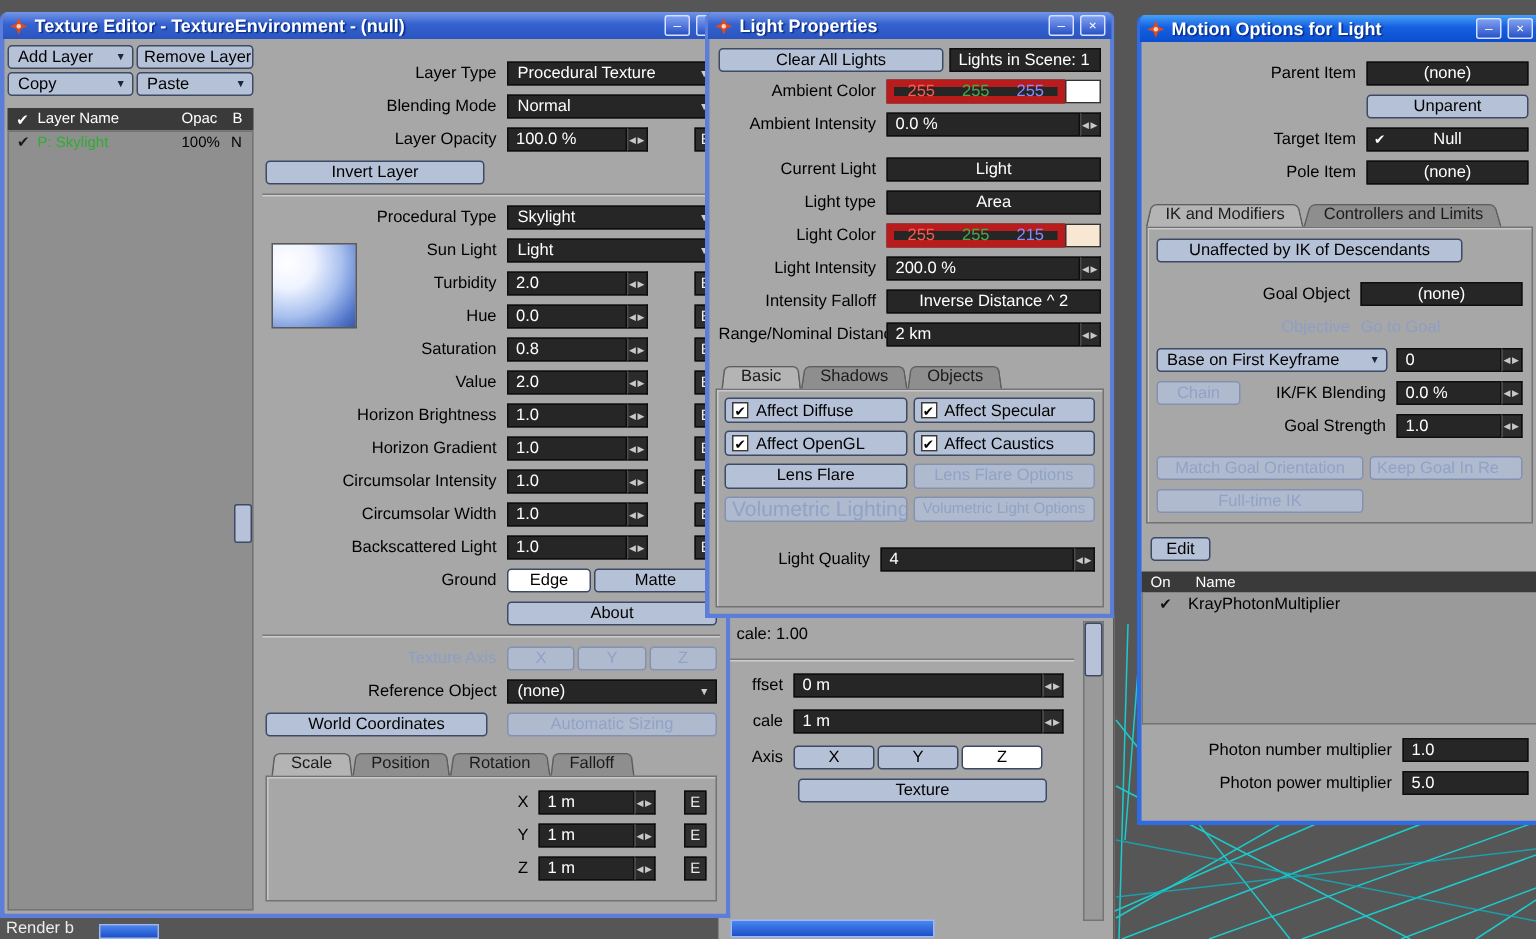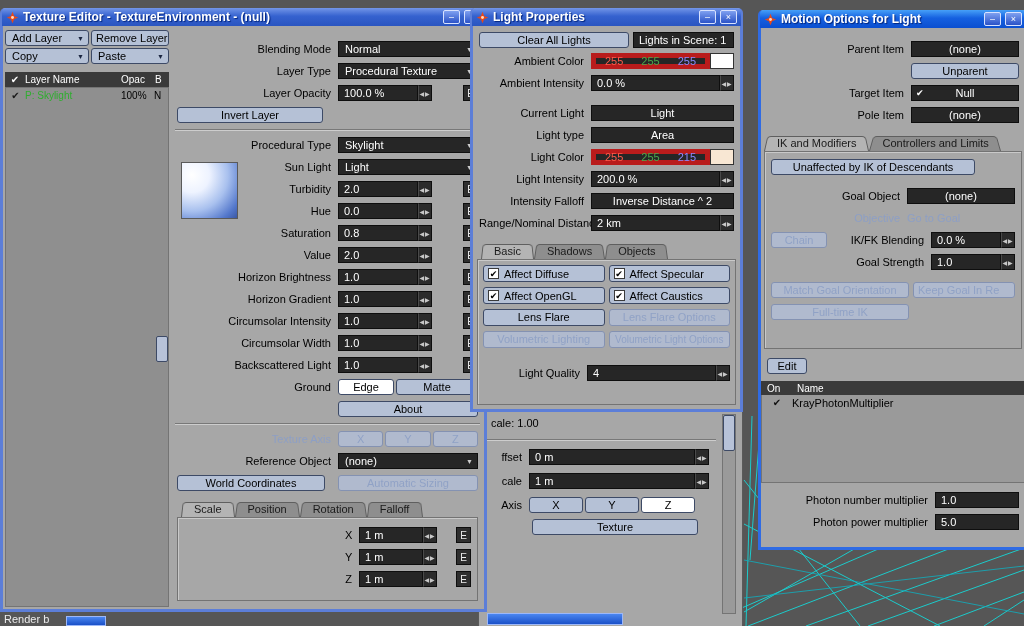--- a/index.html
+++ b/index.html
@@ -178,33 +178,33 @@
             <span style="flex: 1 1 0%; color: rgb(47, 174, 47);">P: Skylight</span>
             <span style="width:33px;">100%</span>
             <span style="width:14px;">N</span>
           </div>
           <div class="scrollthumb" style="position:absolute;right:0;top:248px;width:12px;height:26px;"></div>
         </div>
       </div>
 
       <div style="flex:1;position:relative;padding-top:12px;overflow:hidden;">
         <div class="r">
+          <span class="lb">Layer Type</span>
+          <span class="ctl c140">
+              <span class="dd" style="flex:1;">
+            <span>Procedural Texture</span>
+            <span class="arr">▼</span>
+          </span>
+            </span>
+        </div>
+        <div class="r">
           <span class="lb">Blending Mode</span>
           <span class="ctl c140">
               <span class="dd" style="flex:1;">
             <span>Normal</span>
-            <span class="arr">▼</span>
-          </span>
-            </span>
-        </div>
-        <div class="r">
-          <span class="lb">Layer Type</span>
-          <span class="ctl c140">
-              <span class="dd" style="flex:1;">
-            <span>Procedural Texture</span>
             <span class="arr">▼</span>
           </span>
             </span>
         </div>
         <div class="r">
           <span class="lb">Layer Opacity</span>
           <span class="ctl c140">
             <span class="fld" style="width:80px;">100.0 %</span>
             <span class="stp">◀▶</span>
             <span class="sp"></span>
@@ -499,21 +499,21 @@
         <span class="checkrow" style="flex:1;">
           <span class="cbox">✔</span>
           <span>Affect Caustics</span>
           </span>
       </div>
       <div style="display:flex;gap:4px;margin-bottom:5px;">
         <span class="b" style="flex:1;height:17px;line-height:15px;">Lens Flare</span>
         <span class="b dis" style="flex:1;height:17px;line-height:15px;">Lens Flare Options</span>
       </div>
       <div style="display:flex;gap:4px;">
-        <span class="b dis" style="flex:1;height:17px;line-height:15px;font-size:11px;">Volumetric Lighting</span>
+        <span class="b dis" style="flex:1;height:17px;line-height:15px;font-size:14px;">Volumetric Lighting</span>
         <span class="b dis" style="flex:1;height:17px;line-height:15px;font-size:10px;">Volumetric Light Options</span>
       </div>
       <div class="r" style="margin-top:14px;padding:0;">
         <span class="lb">Light Quality</span>
         <span class="ctl c143">
           <span class="fld" style="flex:1;">4</span>
           <span class="stp">◀▶</span>
         </span>
       </div>
     </div>
@@ -570,20 +570,30 @@
         <span class="ctl c108">
             <span class="fld fldc" style="flex:1;">(none)</span>
           </span>
       </div>
       <div class="r">
         <span class="lb dis">Objective</span>
         <span class="ctl c108">
             <span class="dtext">Go to Goal</span>
           </span>
       </div>
+      <div class="r" style="gap:6px;">
+        <span class="dl" style="flex:1;">
+          <span>Base on First Keyframe</span>
+          <span class="arr">▼</span>
+        </span>
+        <span class="ctl c84">
+          <span class="fld" style="flex:1;">0</span>
+          <span class="stp">◀▶</span>
+        </span>
+      </div>
       <div class="r">
         <span class="b dis" style="width:56px;">Chain</span>
         <span class="lb">IK/FK Blending</span>
         <span class="ctl c84">
           <span class="fld" style="flex:1;">0.0 %</span>
           <span class="stp">◀▶</span>
         </span>
       </div>
       <div class="r">
         <span class="lb">Goal Strength</span>

